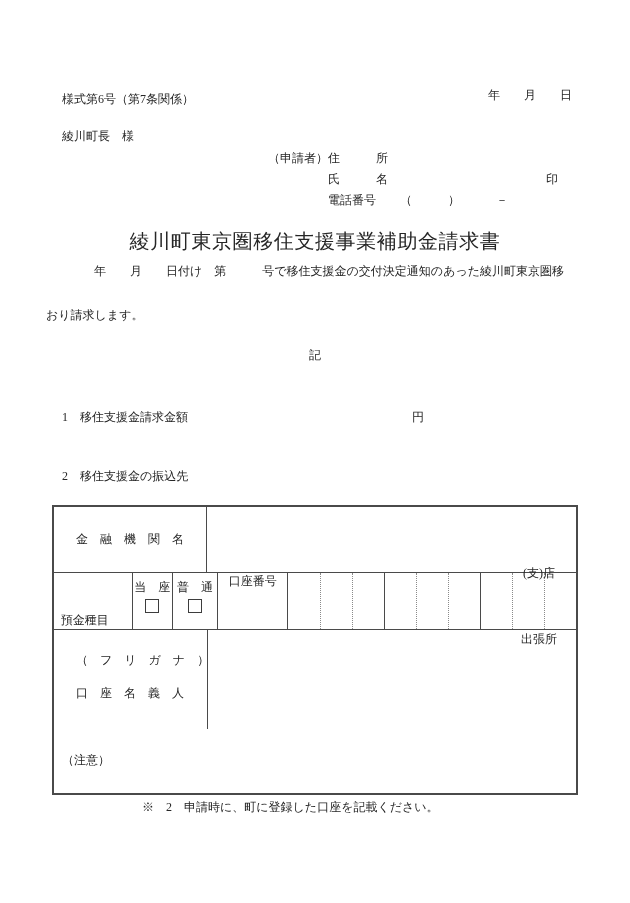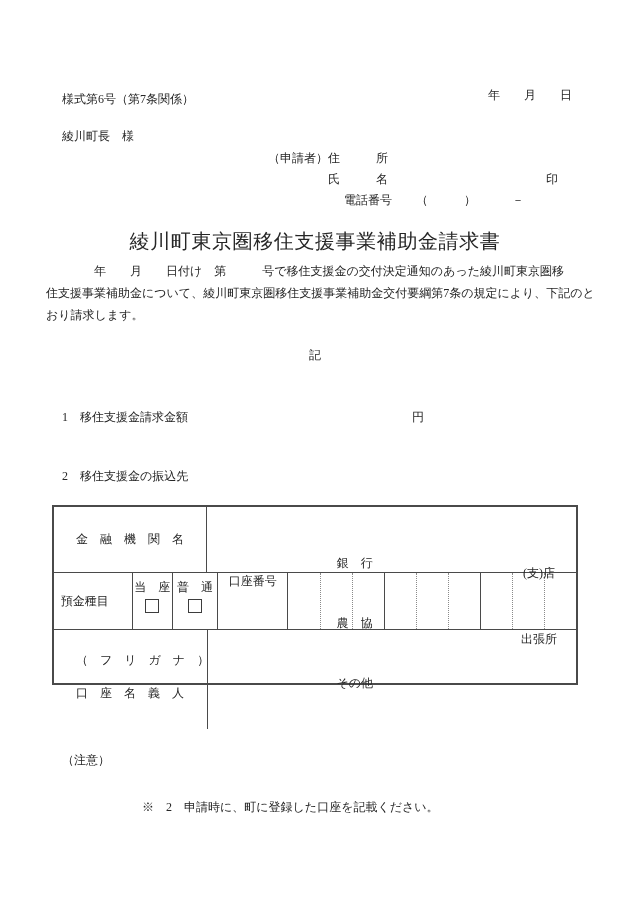--- a/index.html
+++ b/index.html
@@ -13,41 +13,41 @@
     font-size:12px;
     overflow:hidden;
   }
   .abs { position:absolute; white-space:pre; line-height:1.2; }
   .title { font-size:20px; letter-spacing:0.6px; }
   .center { left:0; width:630px; text-align:center; }
   .para-line { position:absolute; left:46px; white-space:pre; }
   
   .ftable {
     position:absolute; left:52px; top:505px;
-    width:526px; height:180px;
+    width:526px; height:290px;
     border:2px solid #4a4a4a;
   }
   .row { display:flex; width:100%; }
   .row1 { height:66px; border-bottom:1px solid #4a4a4a; }
   .row2 { height:57px; border-bottom:1px solid #4a4a4a; }
   .row3 { height:99px; }
   .cell { position:relative; height:100%; }
   .bl { border-left:1px solid #4a4a4a; }
   .bl-dot { border-left:1px dotted #8a8a8a; }
   .c-fin { width:153px; display:flex; align-items:center; justify-content:center; }
   .c-bank { width:373px; }
   .bank-stack {
     position:absolute; left:112px; top:6px; width:72px;
     text-align:center; line-height:20px; white-space:pre;
   }
   .branch-stack {
     position:absolute; right:14px; top:11px; width:46px;
     text-align:center; line-height:22px; white-space:pre;
   }
-  .c-deposit { width:64px; display:flex; align-items:center; justify-content:center; }
+  .c-deposit { width:64px; display:flex; align-items:flex-end; justify-content:center; }
   .c-chk { width:42px; display:flex; flex-direction:column; align-items:center; padding-top:6px;margin-left:16px; }
   .c-ord { width:47px; display:flex; flex-direction:column; align-items:center; padding-top:6px; }
   .c-acctlabel { width:73px; display:flex; justify-content:center; }
   .c-digits { width:300px; display:flex; }
   .dcell { flex:1 1 0; height:100%; }
   .checkbox {
     width:14px; height:14px; margin-top:3px;
     border:1px solid #3d3d3d; background:#fff;
   }
   .c-holder {
@@ -66,46 +66,40 @@
 
   <div class="abs" style="left:488px; top:88px;">年　　月　　日</div>
 
   <div class="abs" style="left:62px; top:129px;">綾川町長　様</div>
 
   <div class="abs" style="left:268px; top:151px;"><span>（申請者）</span><span>住　　　所</span></div>
 
   <div class="abs" style="left:328px; top:172px;">氏　　　名</div>
   <div class="abs" style="left:546px; top:172px;">印</div>
 
-  <div class="abs" style="left:344px; top:193px;">電話番号　　（　　　）　　　－</div>
+  <div class="abs" style="left:328px; top:193px;">電話番号　　（　　　）　　　－</div>
 
   <div class="abs center title" style="top:229px;">綾川町東京圏移住支援事業補助金請求書</div>
 
   <div class="para-line" style="top:263px;">　　　　年　　月　　日付け　第　　　号で移住支援金の交付決定通知のあった綾川町東京圏移</div>
-  <div class="para-line" style="top:285px;">住支援事業補助金について、綾川町東京圏移住支援事業補助金交付要綱第7条の規定により、下記のと</div>
   <div class="para-line" style="top:307px;">おり請求します。</div>
 
   <div class="abs center" style="top:348px;">記</div>
 
   <div class="abs" style="left:62px; top:410px;"><span>1</span><span style="display:inline-block;width:12px;"></span><span>移住支援金請求金額</span></div>
   <div class="abs" style="left:412px; top:410px;">円</div>
 
   <div class="abs" style="left:62px; top:469px;"><span>2</span><span style="display:inline-block;width:12px;"></span><span>移住支援金の振込先</span></div>
 
   <div class="ftable">
     <div class="row row1">
       <div class="cell c-fin">
         <span style="white-space:pre;">金　融　機　関　名</span>
       </div>
       <div class="cell c-bank bl">
-        <div class="bank-stack">
-          <div>銀　行</div>
-          <div>農　協</div>
-          <div>その他</div>
-        </div>
         <div class="branch-stack">
           <div>(支)店</div>
           <div>出張所</div>
         </div>
       </div>
     </div>
     <div class="row row2">
       <div class="cell c-deposit">
         <span>預金種目</span>
       </div>

